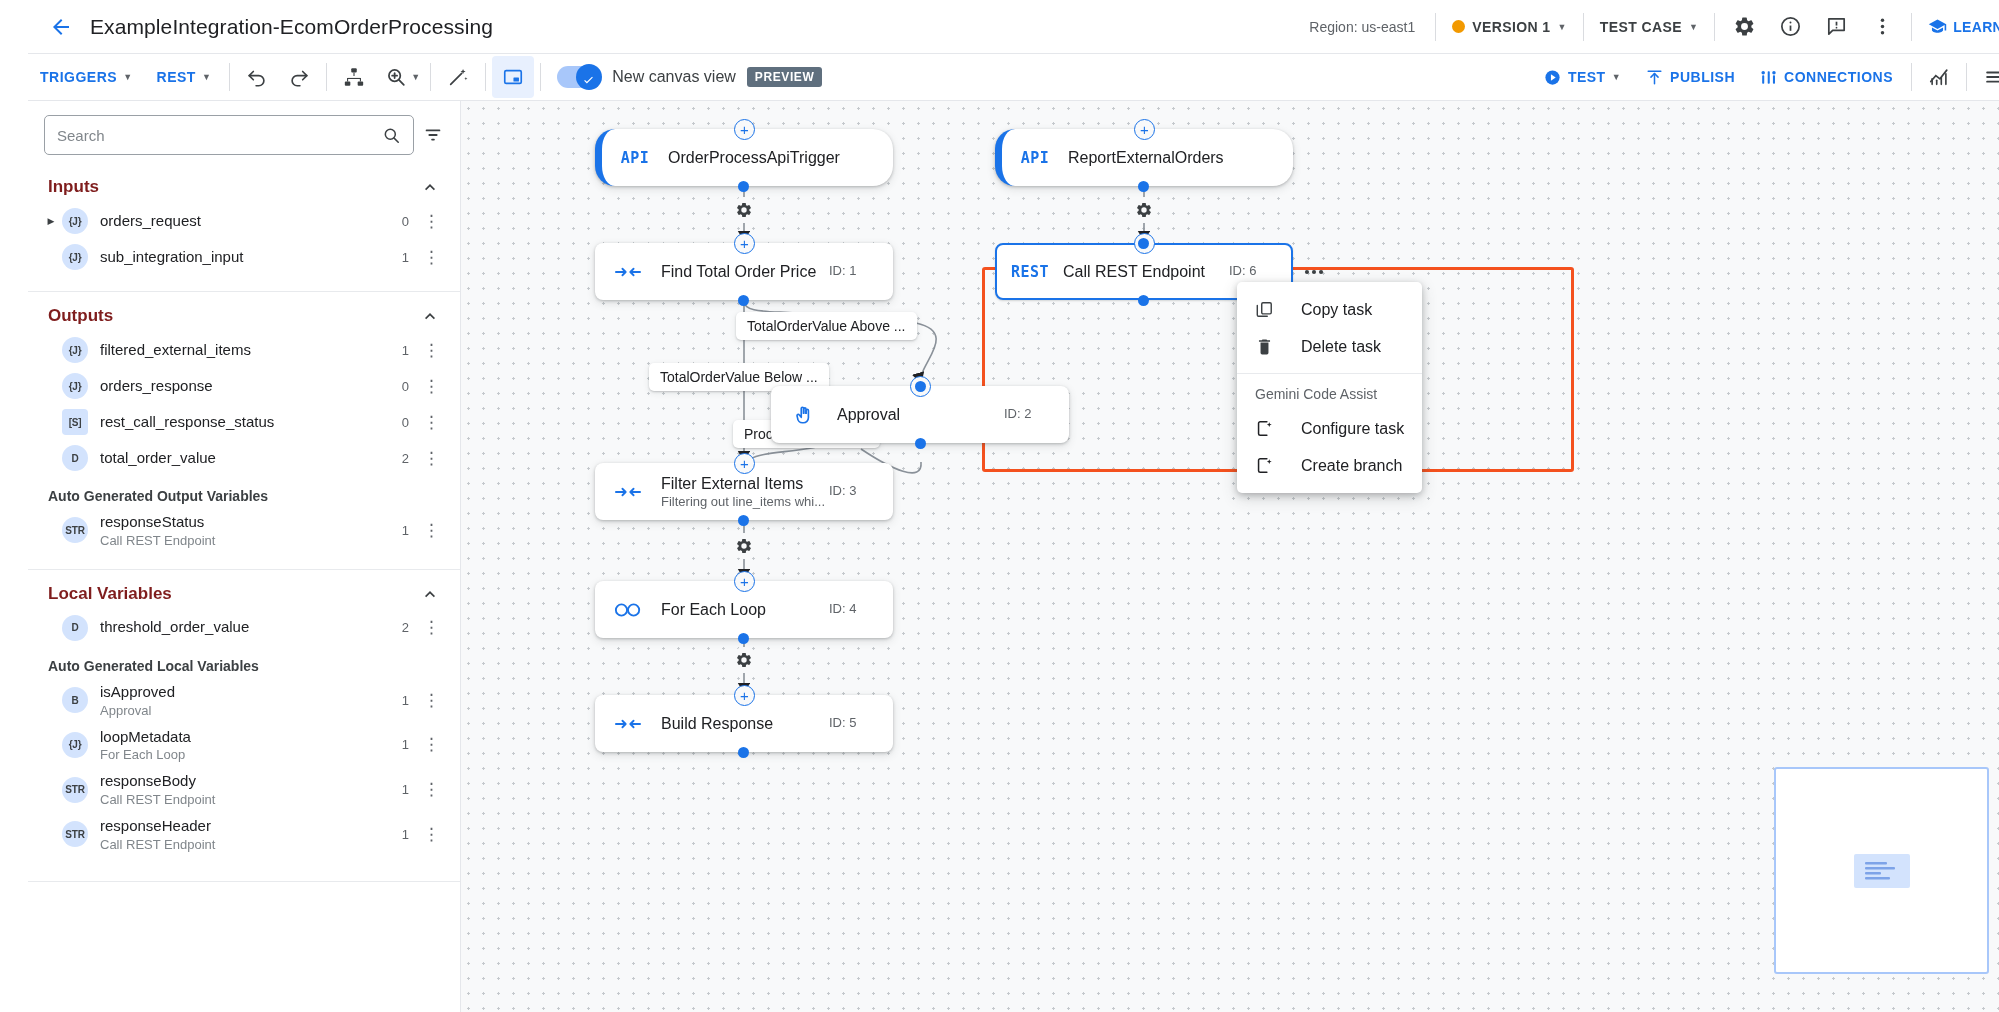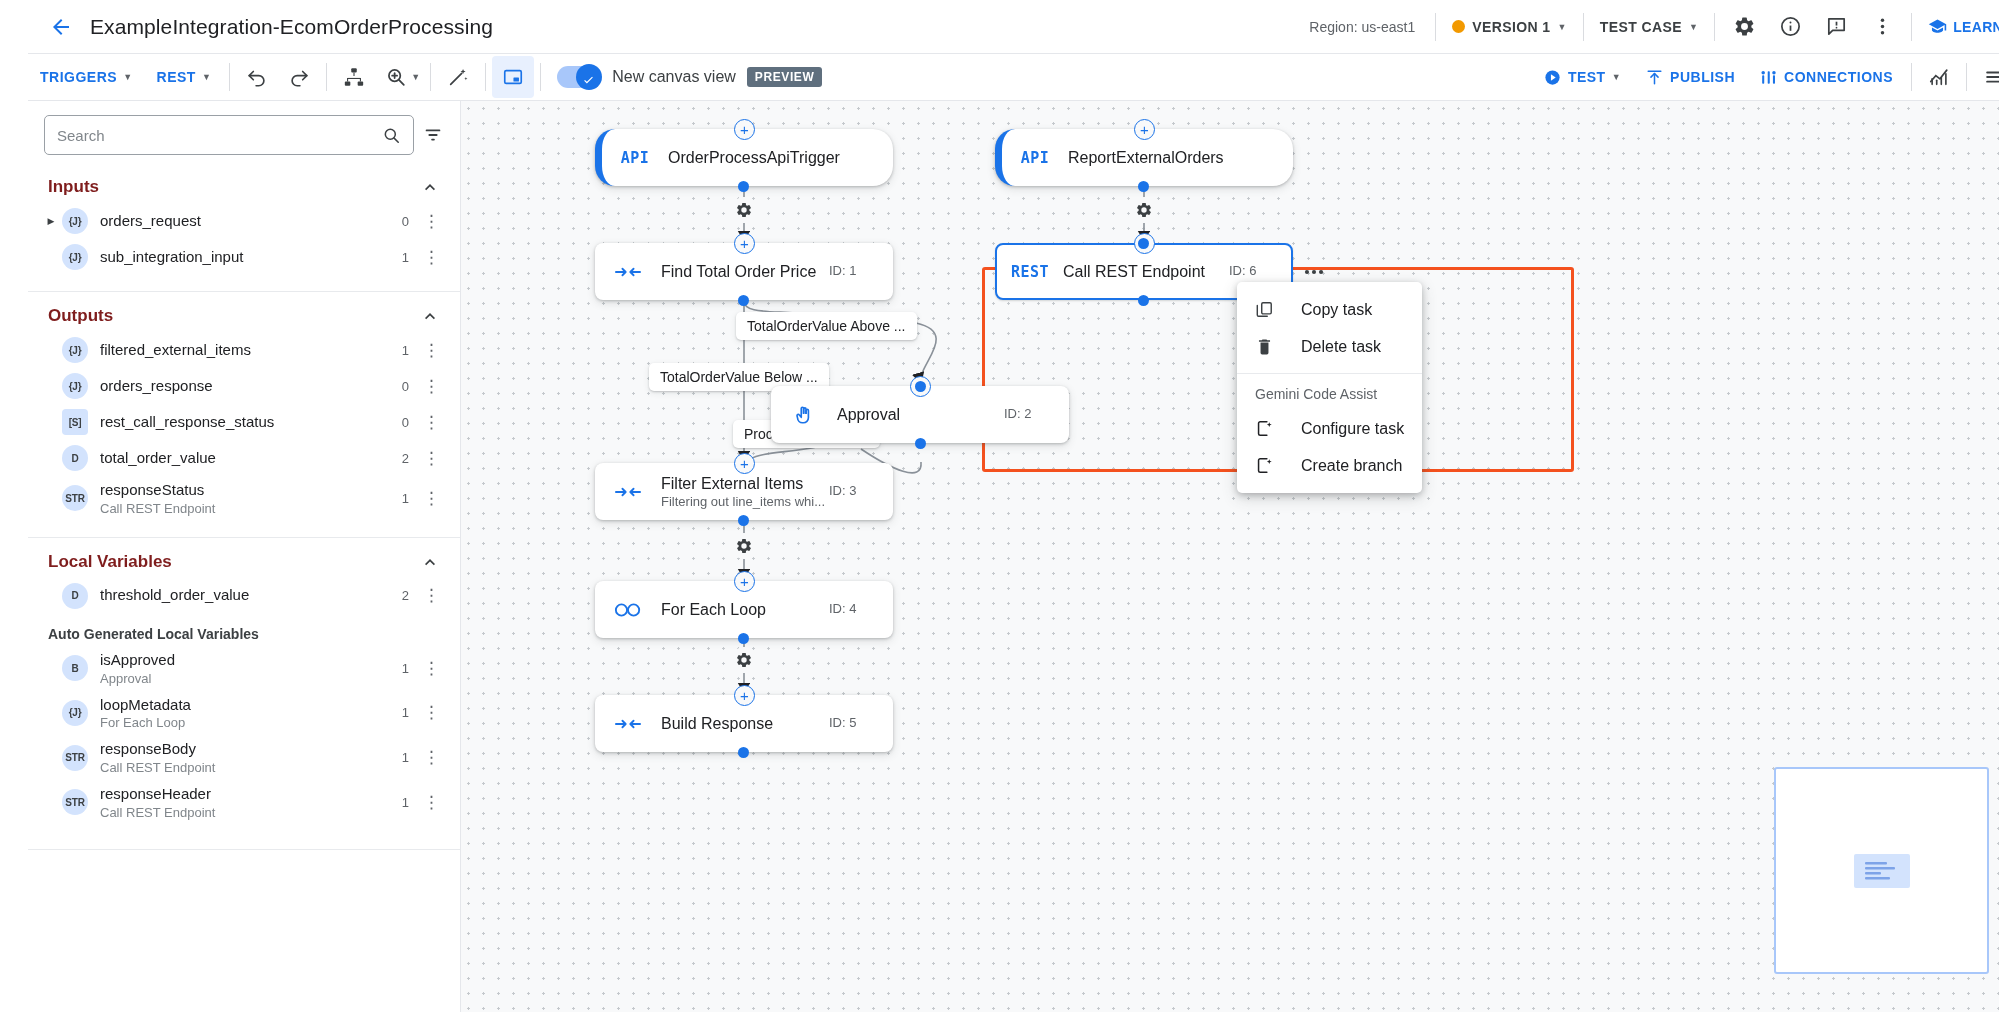--- a/index.html
+++ b/index.html
@@ -518,20 +518,21 @@
       </div>
       <div class="var-row">
         <span class="var-expand"></span>
         <span class="var-badge">D</span>
         <span class="var-texts">
             <span class="var-name">total_order_value</span>
           </span>
         <span class="var-count">2</span>
         <span class="var-menu">⋮</span>
       </div>
+      <div class="sub-head">Auto Generated Output Variables</div>
       <div class="var-row">
         <span class="var-expand"></span>
         <span class="var-badge">STR</span>
         <span class="var-texts">
           <span class="var-name">responseStatus</span>
           <span class="var-sub">Call REST Endpoint</span>
         </span>
         <span class="var-count">1</span>
         <span class="var-menu">⋮</span>
       </div>

